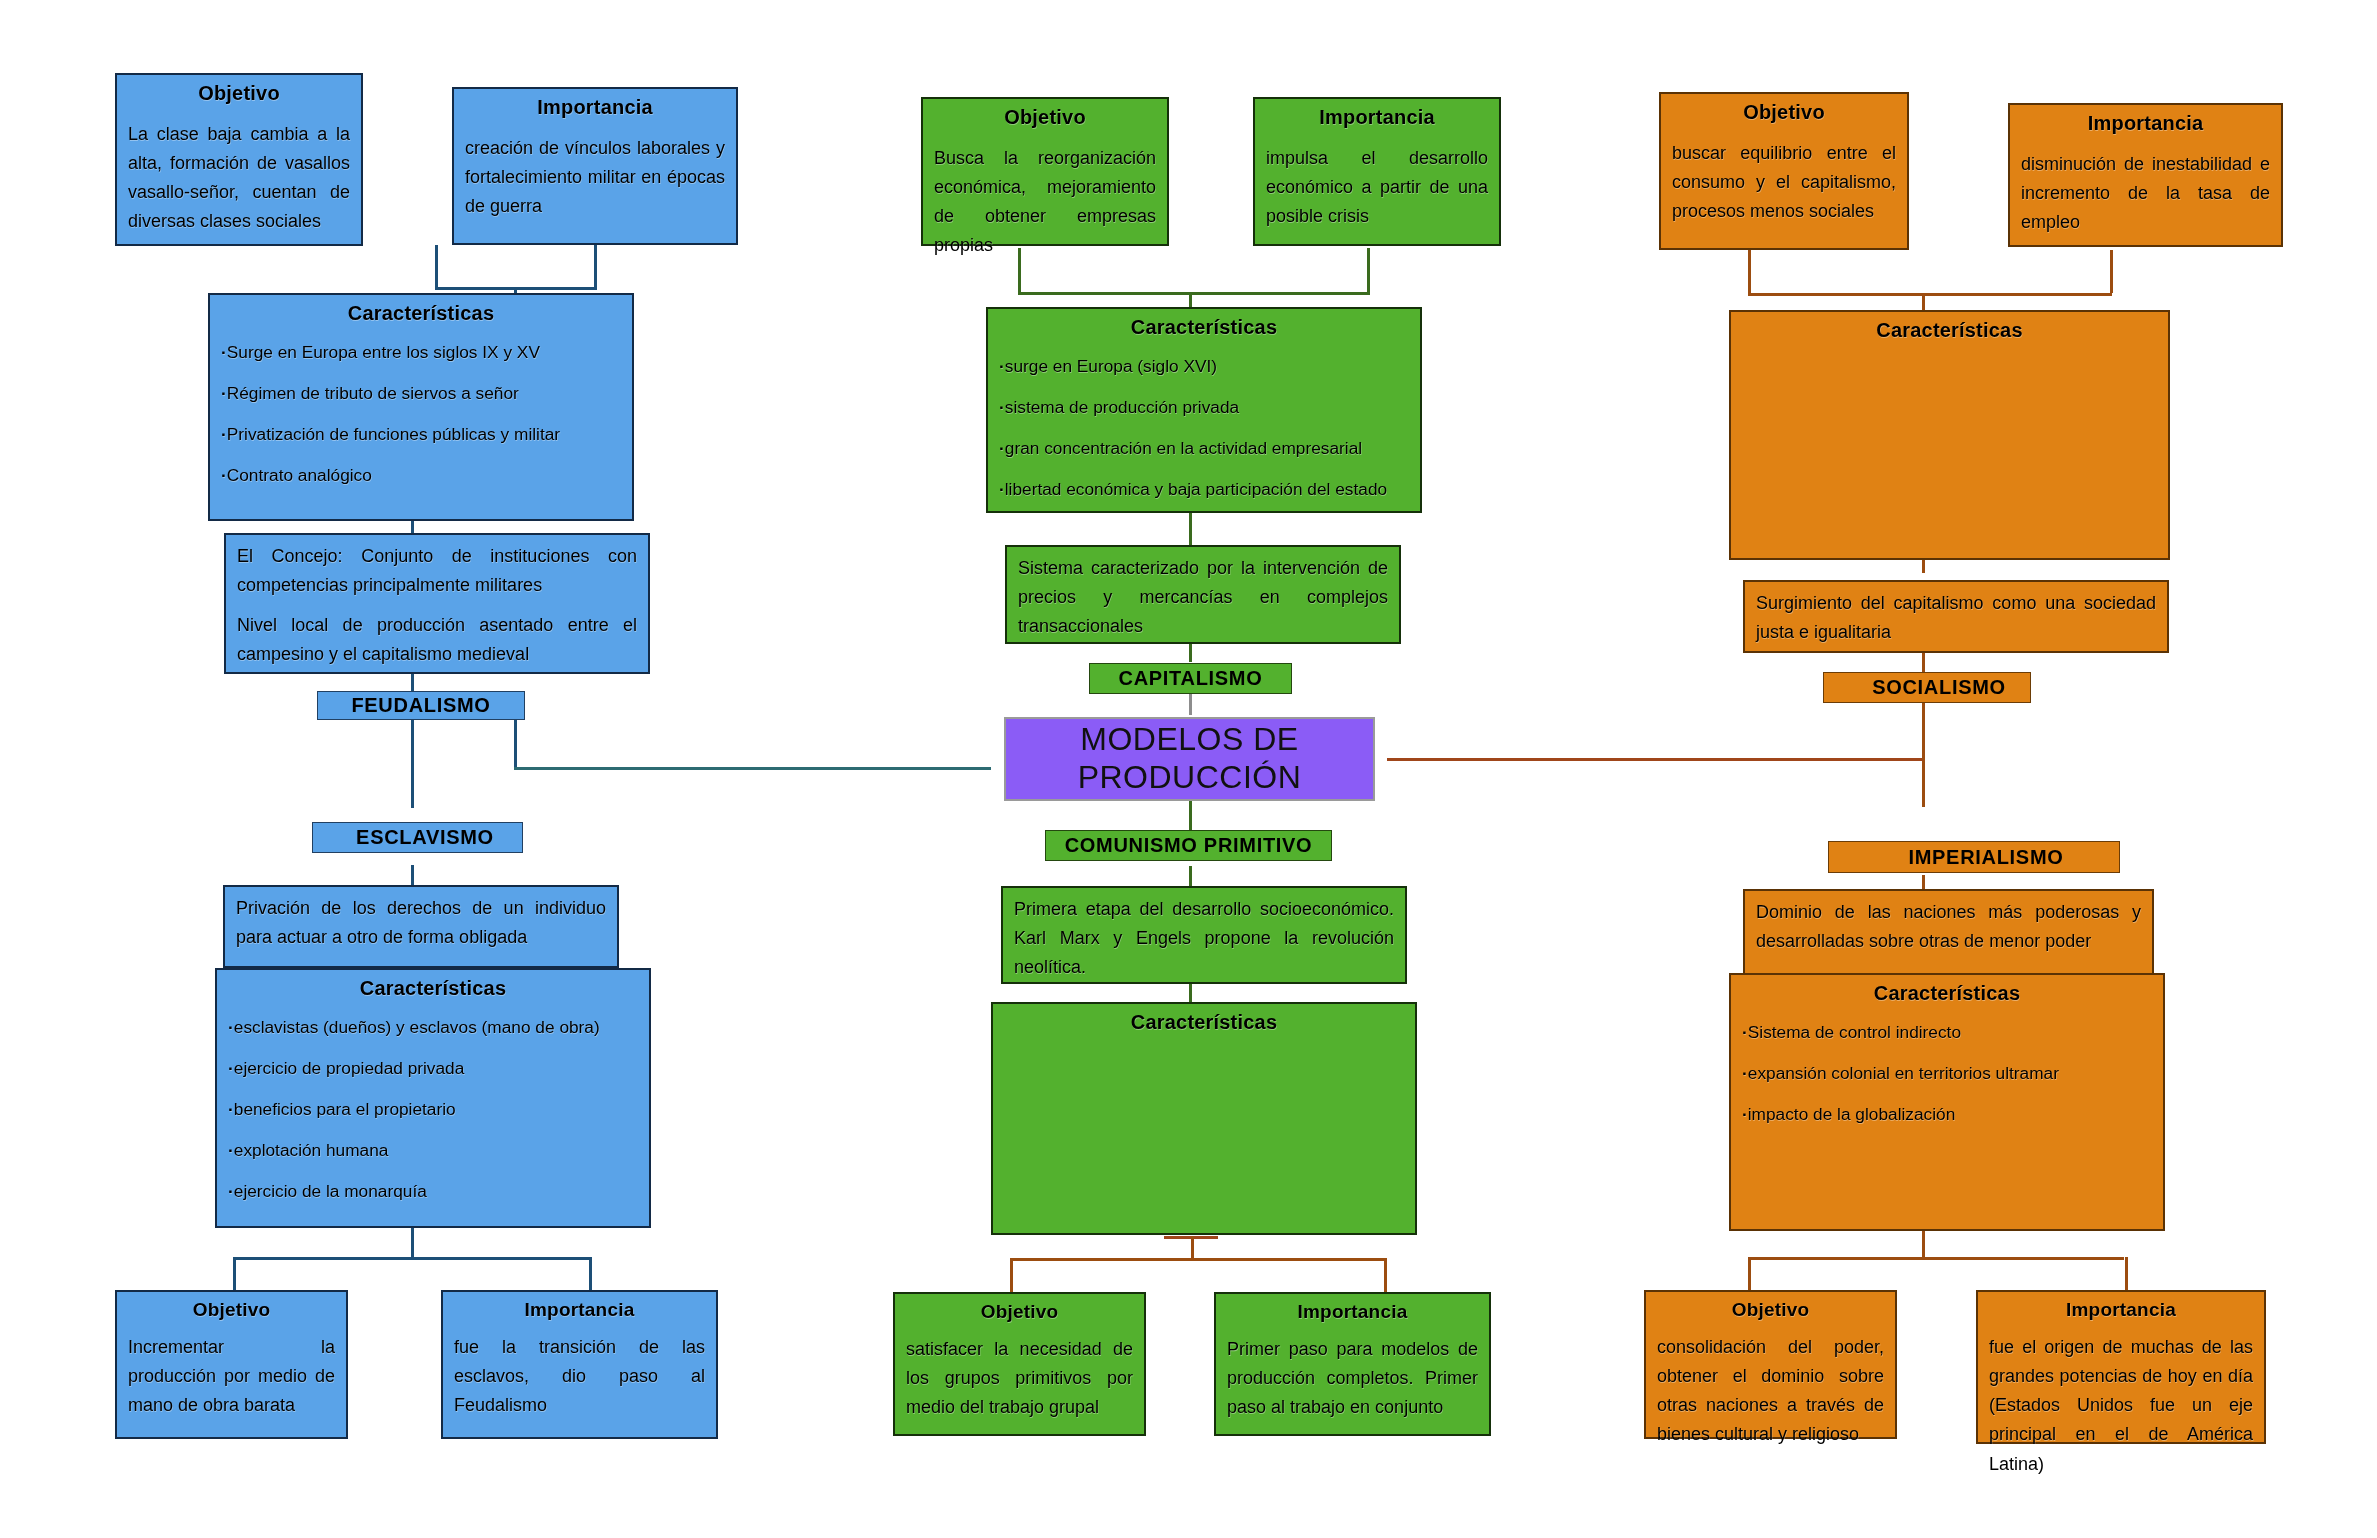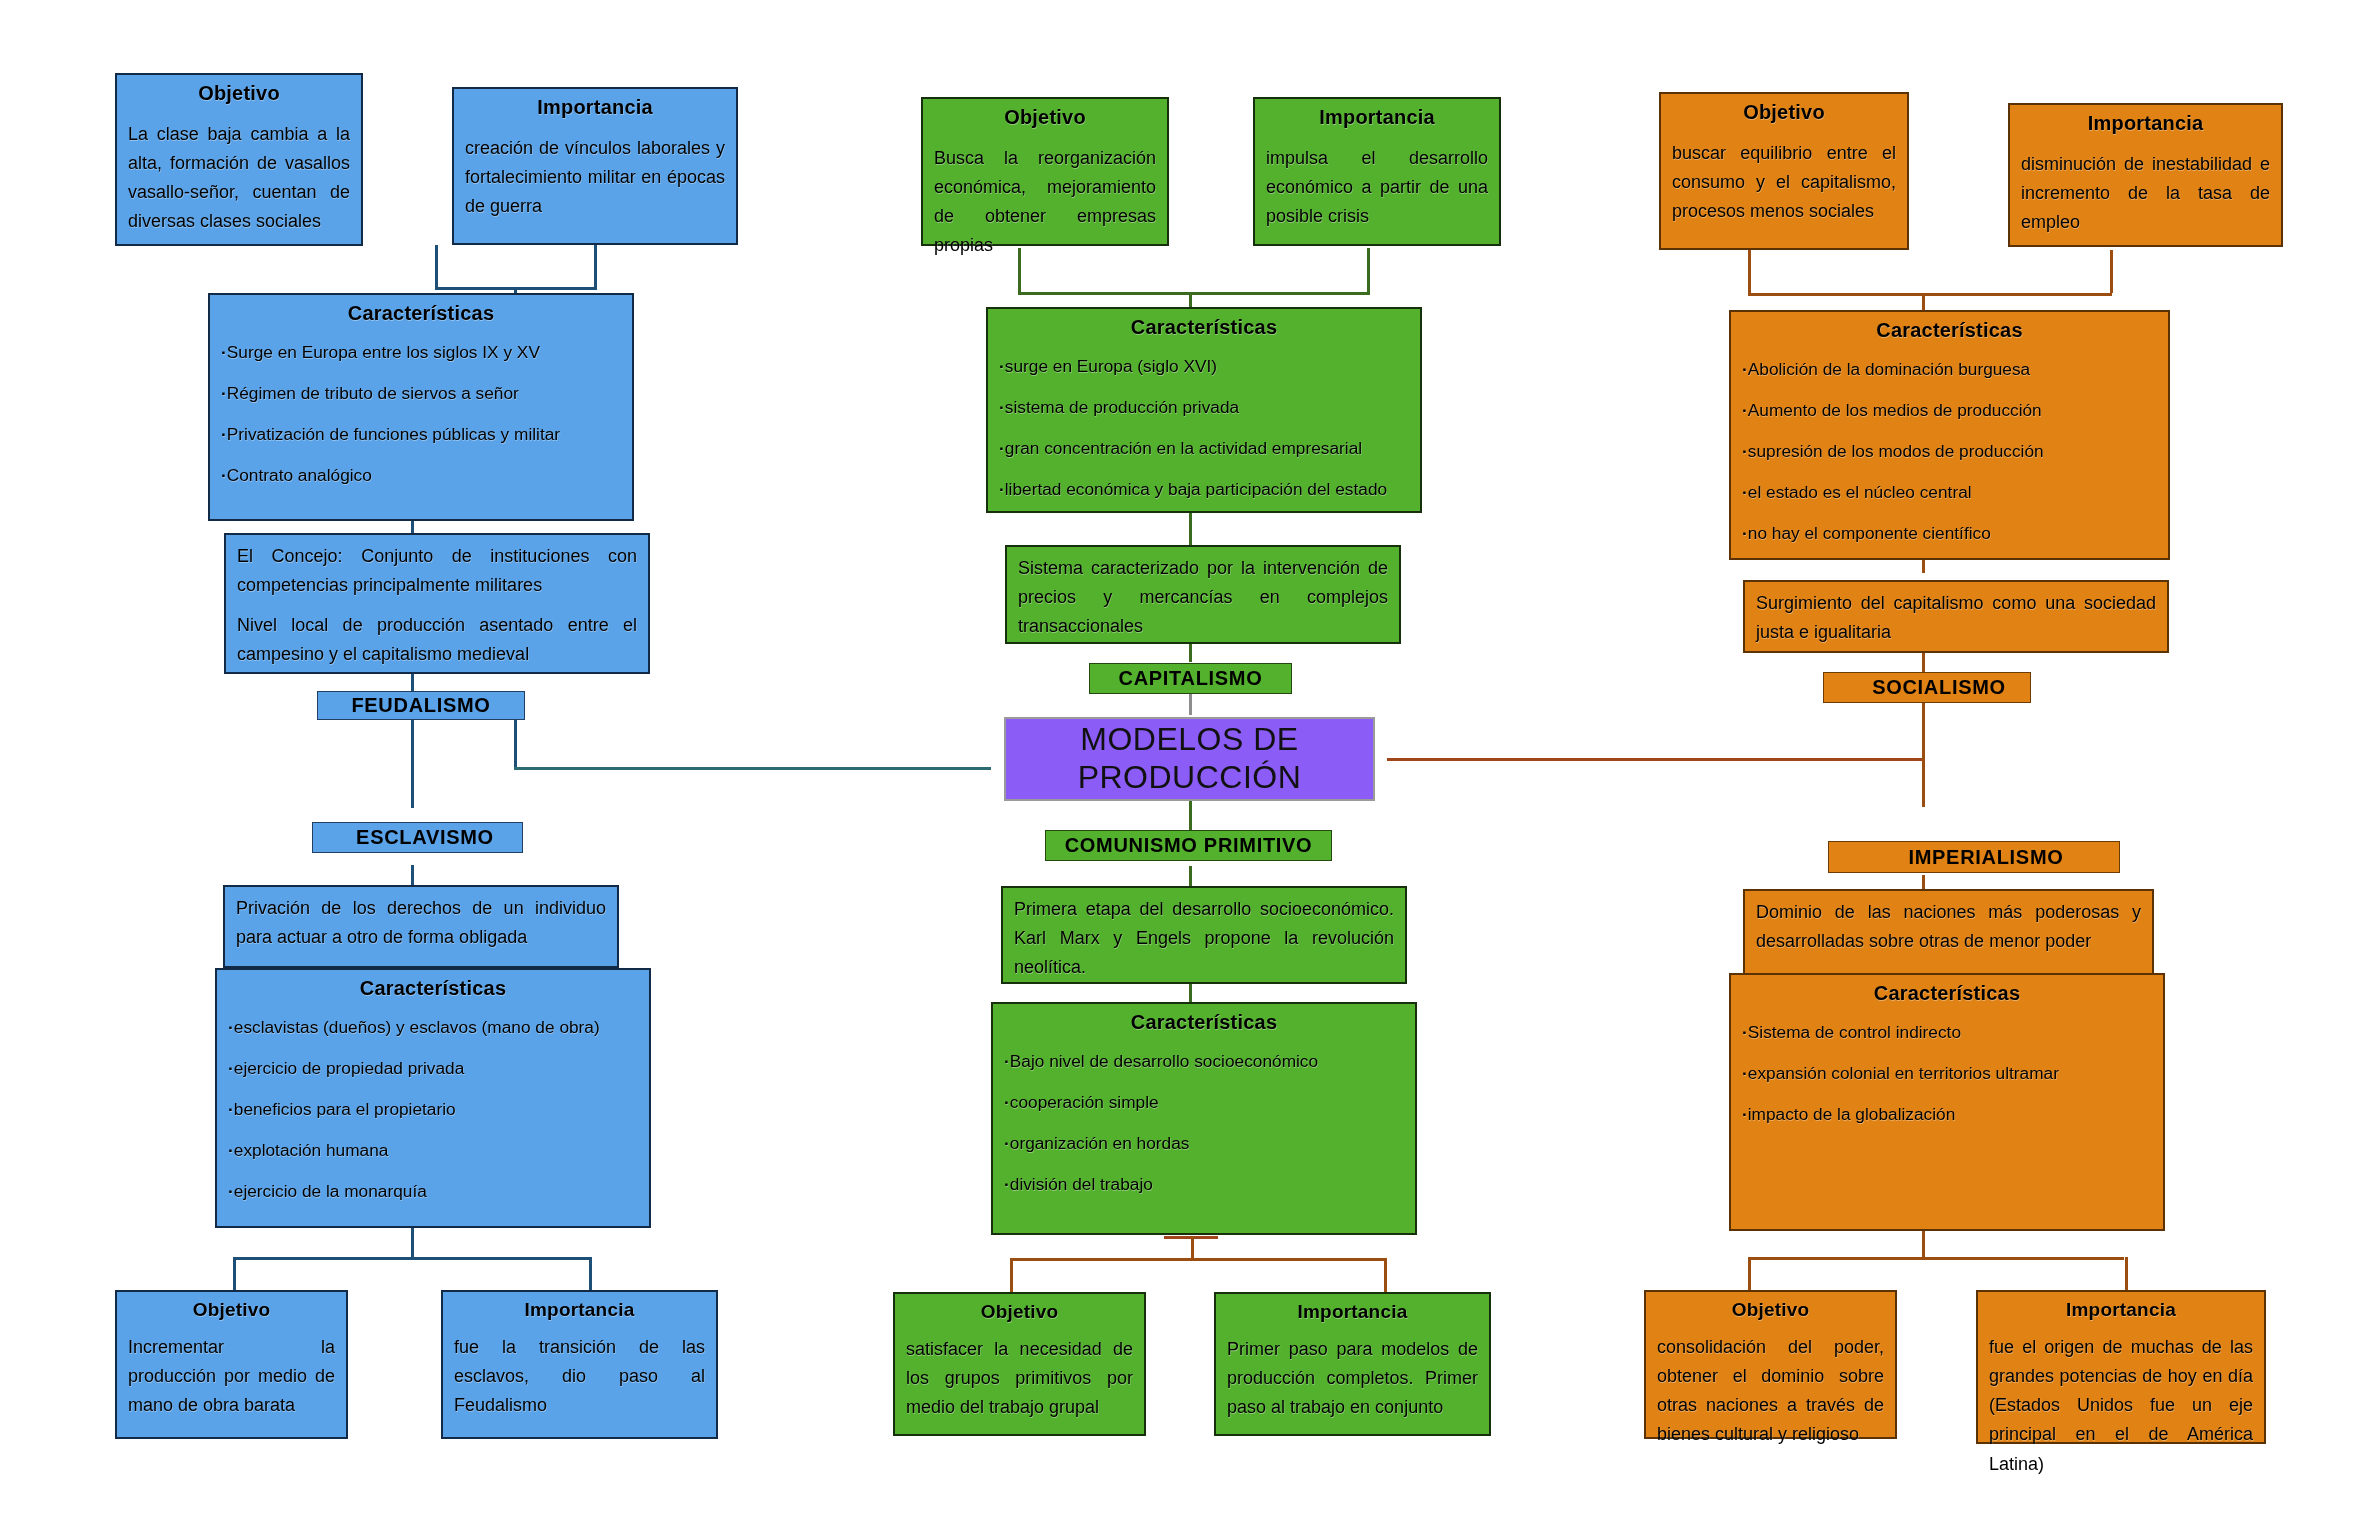--- a/index.html
+++ b/index.html
@@ -186,26 +186,20 @@
   </div>
 
   <div class="tag green" style="left:1045px;top:830px;width:287px;height:31px;">COMUNISMO PRIMITIVO</div>
 
   <div class="box green" style="left:1001px;top:886px;width:406px;height:98px;">
     <div class="para">Primera etapa del desarrollo socioeconómico. Karl Marx y Engels propone la revolución neolítica.</div>
   </div>
 
   <div class="box green" style="left:991px;top:1002px;width:426px;height:233px;">
     <div class="hdr">Características</div>
-    <ul class="bul">
-      <li>Bajo nivel de desarrollo socioeconómico</li>
-      <li>cooperación simple</li>
-      <li>organización en hordas</li>
-      <li>división del trabajo</li>
-    </ul>
   </div>
 
   <div class="box green" style="left:893px;top:1292px;width:253px;height:144px;">
     <div class="hdr small">Objetivo</div>
     <div class="para">satisfacer la necesidad de los grupos primitivos por medio del trabajo grupal</div>
   </div>
 
   <div class="box green" style="left:1214px;top:1292px;width:277px;height:144px;">
     <div class="hdr small">Importancia</div>
     <div class="para">Primer paso para modelos de producción completos. Primer paso al trabajo en conjunto</div>
@@ -216,27 +210,20 @@
     <div class="para">buscar equilibrio entre el consumo y el capitalismo, procesos menos sociales</div>
   </div>
 
   <div class="box orange" style="left:2008px;top:103px;width:275px;height:144px;">
     <div class="hdr">Importancia</div>
     <div class="para">disminución de inestabilidad e incremento de la tasa de empleo</div>
   </div>
 
   <div class="box orange" style="left:1729px;top:310px;width:441px;height:250px;">
     <div class="hdr">Características</div>
-    <ul class="bul">
-      <li>Abolición de la dominación burguesa</li>
-      <li>Aumento de los medios de producción</li>
-      <li>supresión de los modos de producción</li>
-      <li>el estado es el núcleo central</li>
-      <li>no hay el componente científico</li>
-    </ul>
   </div>
 
   <div class="box orange" style="left:1743px;top:580px;width:426px;height:73px;">
     <div class="para">Surgimiento del capitalismo como una sociedad justa e igualitaria</div>
   </div>
 
   <div class="tag orange" style="left:1823px;top:672px;width:208px;height:31px;">SOCIALISMO</div>
 
   <div class="tag orange" style="left:1828px;top:841px;width:292px;height:32px;">IMPERIALISMO</div>
 

